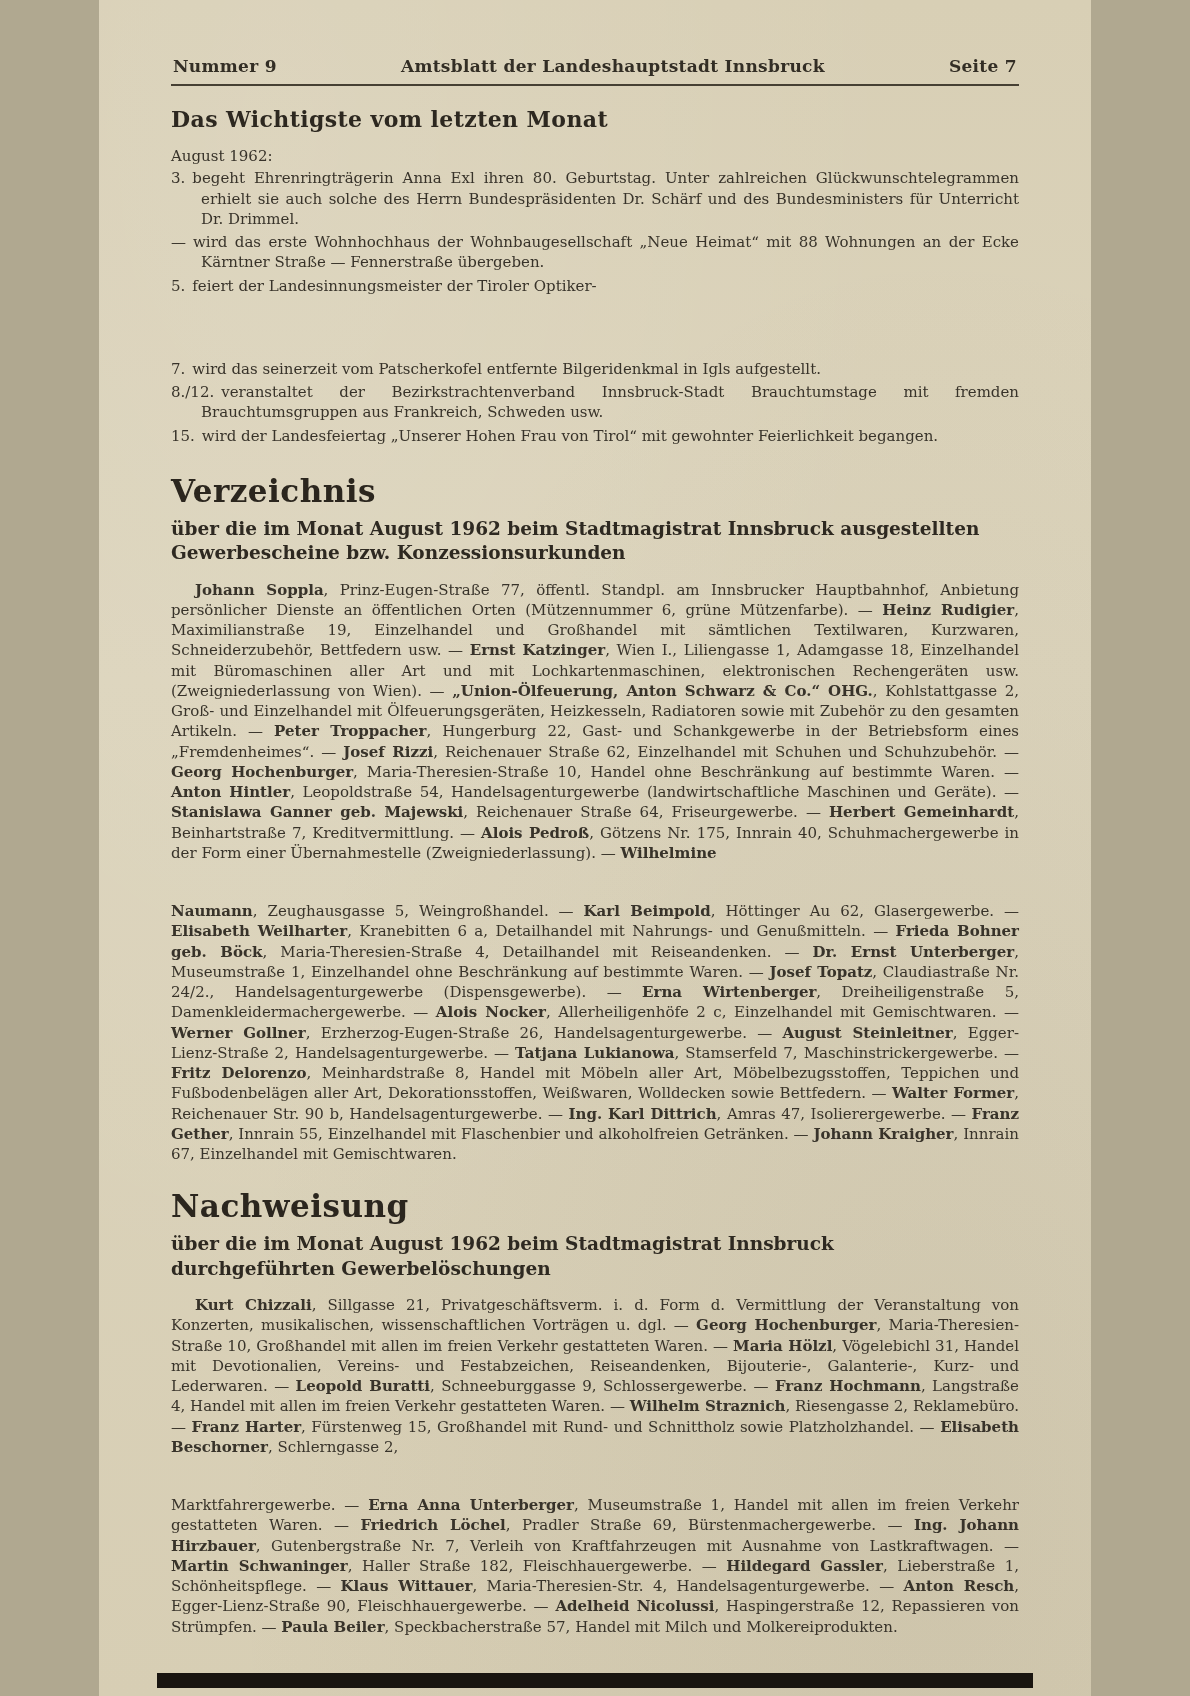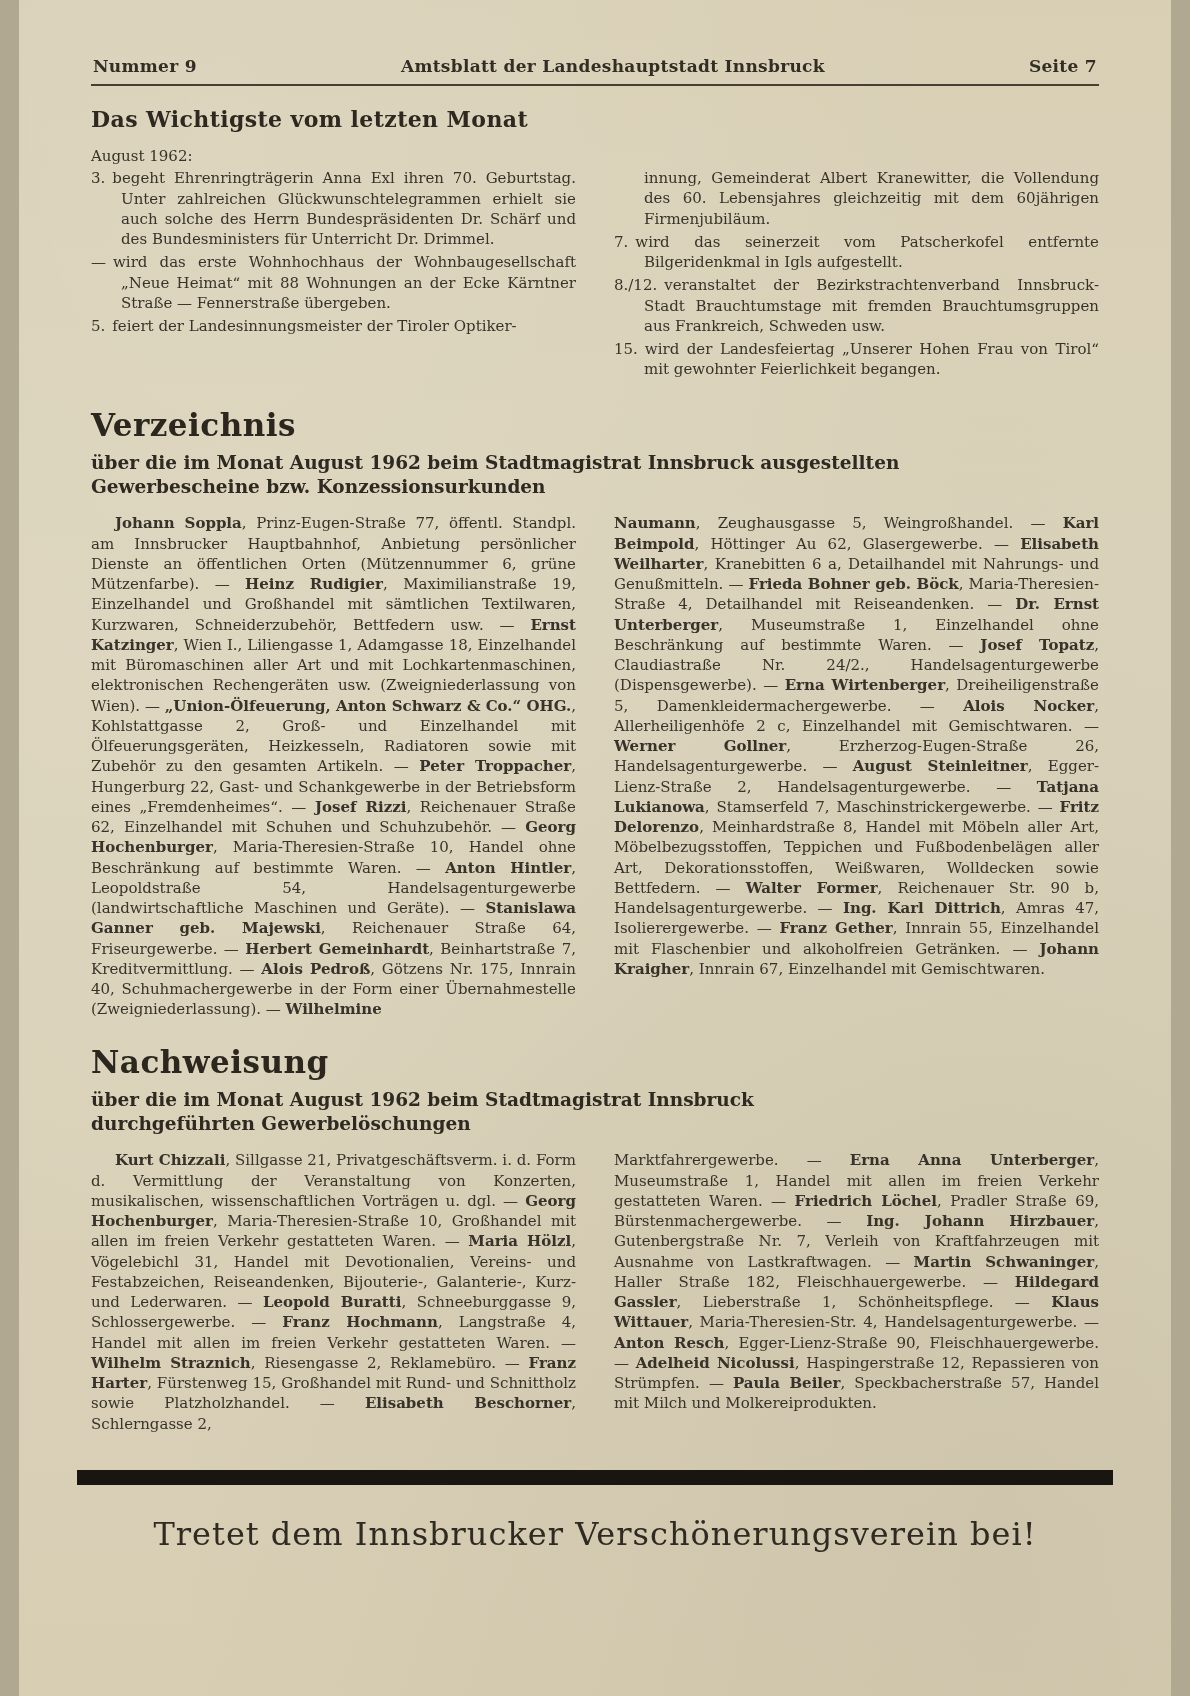--- a/index.html
+++ b/index.html
@@ -1,19 +1,19 @@
 <!DOCTYPE html>
 <html lang="de"><head>
 <meta charset="utf-8">
 <style>
   html, body { margin: 0; padding: 0; }
   body { background: #b0a890; }
   .page {
     position: relative;
-    width: 1152px;
+    width: 992px;
     height: 1696px;
     margin: 0 auto;
     overflow: hidden;
     background:
       radial-gradient(ellipse at 18% 8%, rgba(255,255,255,0.10), rgba(255,255,255,0) 55%),
       radial-gradient(ellipse at 85% 90%, rgba(90,80,60,0.08), rgba(90,80,60,0) 60%),
       linear-gradient(180deg, #d8cfb5 0%, #dcd4bc 40%, #d7ceb4 100%);
     color: #363027;
     font-family: "DejaVu Serif", "Liberation Serif", serif;
   }
@@ -52,21 +52,21 @@
     font-size: 18.5px;
     font-weight: 700;
     text-align: left;
     margin: 0;
     line-height: 1.32;
     color: #2e2921;
   }
   .subtitle-block { margin-bottom: 14px; }
 
   
-  .cols { display: flex; gap: 38px; }
+  .cols { display: flex; gap: 38px; flex-direction: column; }
   .col { flex: 1 1 0; min-width: 0; }
 
   
   .bodytext, .hang, .hangcont, .intro {
     font-size: 15px;
     line-height: 1.35;
     text-align: justify;
     color: #38332a;
   }
   p.bodytext { margin: 0; }
@@ -103,27 +103,26 @@
       <span>Nummer 9</span>
       <span>Amtsblatt der Landeshauptstadt Innsbruck</span>
       <span>Seite 7</span>
     </div>
 
     <h1 class="sec-title">Das Wichtigste vom letzten Monat</h1>
 
     <div class="cols">
       <div class="col">
         <p class="intro">August 1962:</p>
-        <p class="hang"><span class="marker">3.</span><span>begeht Ehrenringträgerin Anna Exl ihren 70. Geburtstag. Unter zahlreichen Glückwunschtelegrammen erhielt sie auch solche des Herrn Bundespräsidenten Dr. Schärf und des Bundesministers für Unterricht Dr. Drimmel.</span></p>
+        <p class="hang"><span class="marker">3.</span><span>begeht Ehrenringträgerin Anna Exl ihren 80. Geburtstag. Unter zahlreichen Glückwunschtelegrammen erhielt sie auch solche des Herrn Bundespräsidenten Dr. Schärf und des Bundesministers für Unterricht Dr. Drimmel.</span></p>
         <p class="hang"><span class="marker">—</span><span>wird das erste Wohnhochhaus der Wohnbaugesellschaft „Neue Heimat“ mit 88 Wohnungen an der Ecke Kärntner Straße — Fennerstraße übergeben.</span></p>
         <p class="hang"><span class="marker">5.</span><span>feiert der Landesinnungsmeister der Tiroler Optiker-</span></p>
       </div>
       <div class="col">
         <div class="offset-top" style="height:20px"></div>
-        <p class="hangcont">innung, Gemeinderat Albert Kranewitter, die Vollendung des 60. Lebensjahres gleichzeitig mit dem 60jährigen Firmenjubiläum.</p>
         <p class="hang"><span class="marker">7.</span><span>wird das seinerzeit vom Patscherkofel entfernte Bilgeridenkmal in Igls aufgestellt.</span></p>
         <p class="hang"><span class="marker">8./12.</span><span>veranstaltet der Bezirkstrachtenverband Innsbruck-Stadt Brauchtumstage mit fremden Brauchtumsgruppen aus Frankreich, Schweden usw.</span></p>
         <p class="hang"><span class="marker">15.</span><span>wird der Landesfeiertag „Unserer Hohen Frau von Tirol“ mit gewohnter Feierlichkeit begangen.</span></p>
       </div>
     </div>
 
     <h2 class="big-title">Verzeichnis</h2>
     <div class="subtitle-block">
       <p class="subtitle">über die im Monat August 1962 beim Stadtmagistrat Innsbruck ausgestellten</p>
       <p class="subtitle">Gewerbescheine bzw. Konzessionsurkunden</p>

